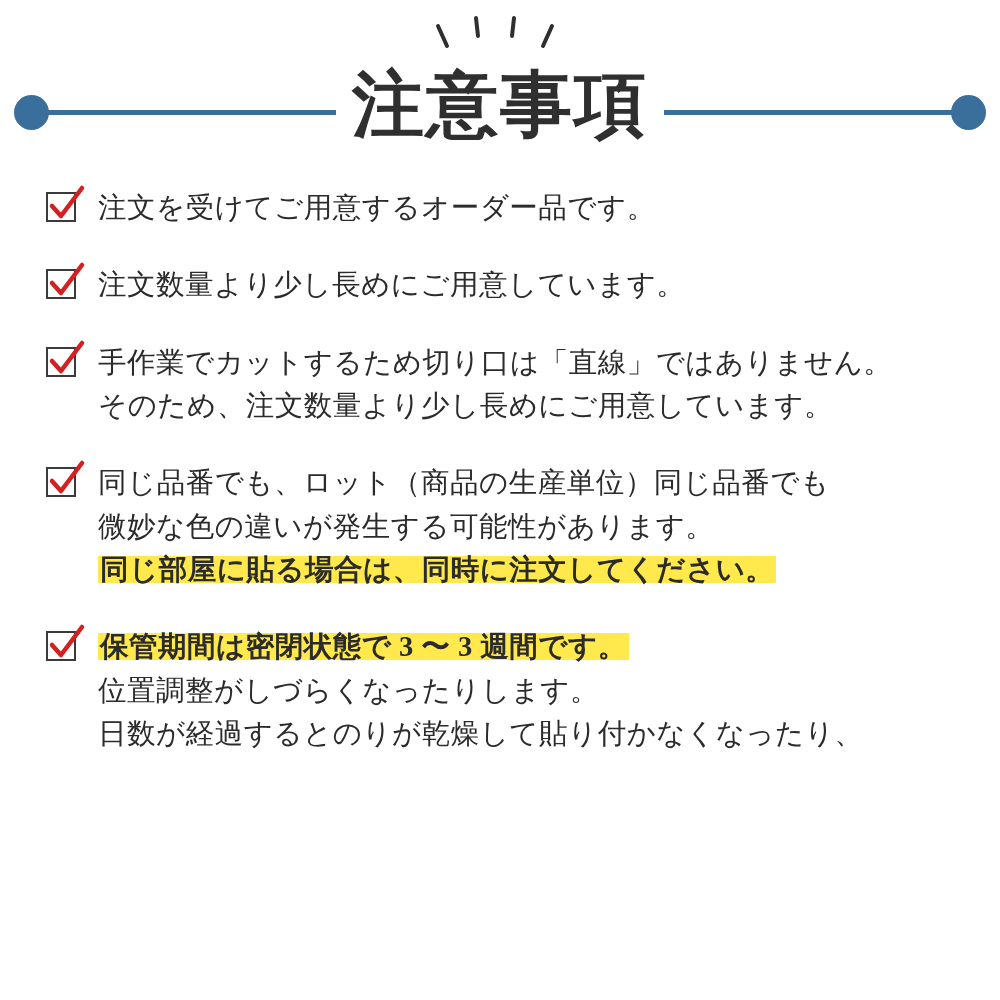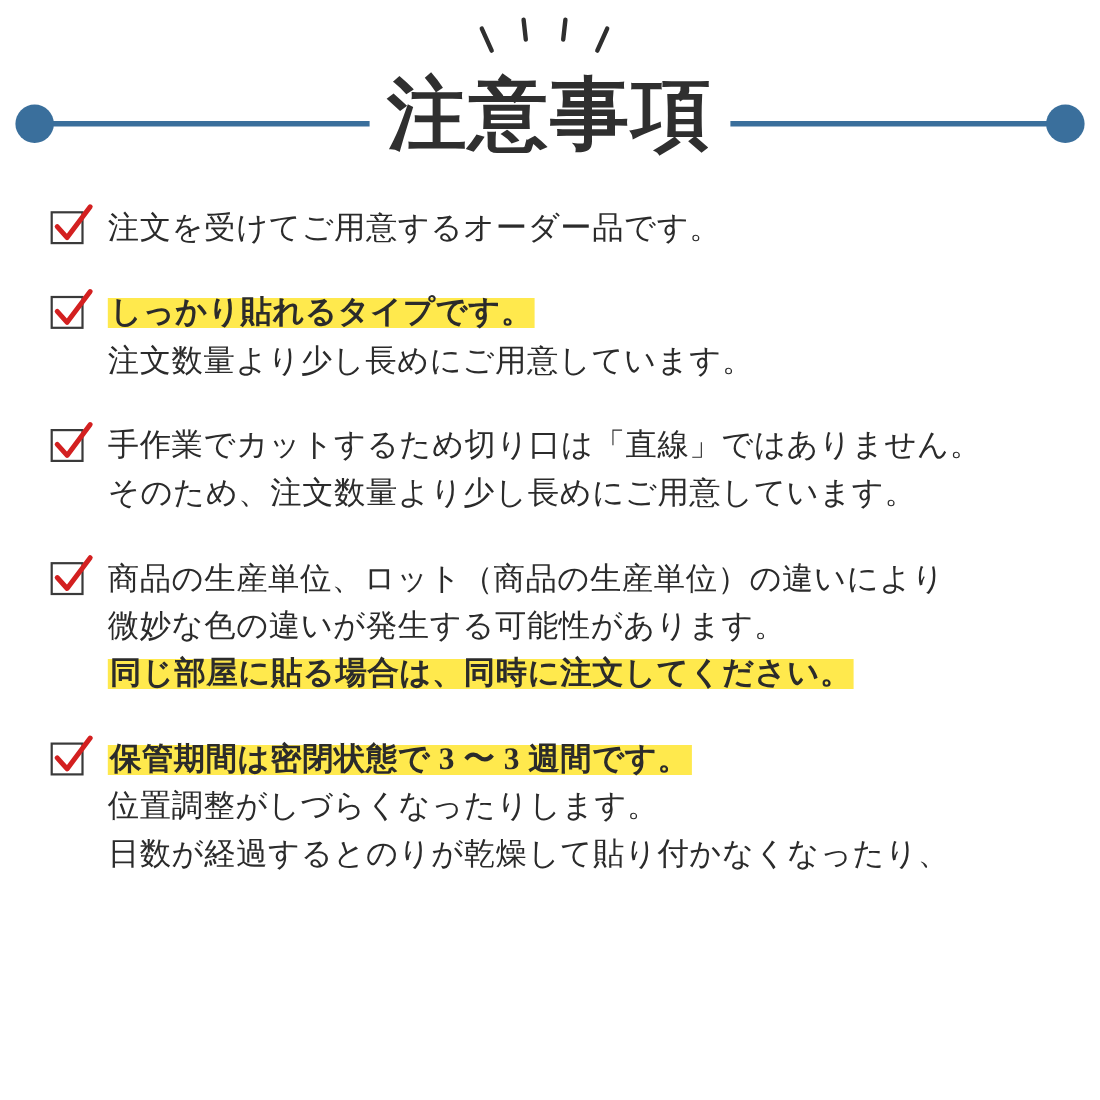--- a/index.html
+++ b/index.html
@@ -176,21 +176,20 @@
         </div>
       </div>
       <div class="item">
         <div class="checkbox">
           <span class="box"></span>
           <svg viewBox="0 0 42 42" xmlns="http://www.w3.org/2000/svg">
             <path d="M8 22 L17 32 L38 4" fill="none" stroke="#d32020" stroke-width="4.5" stroke-linecap="round" stroke-linejoin="round"></path>
           </svg>
         </div>
         <div class="lines">
-          <div class="line bold"><span class="hl">しっかり貼れるタイプです。</span></div>
           <div class="line">注文数量より少し長めにご用意しています。</div>
         </div>
       </div>
       <div class="item">
         <div class="checkbox">
           <span class="box"></span>
           <svg viewBox="0 0 42 42" xmlns="http://www.w3.org/2000/svg">
             <path d="M8 22 L17 32 L38 4" fill="none" stroke="#d32020" stroke-width="4.5" stroke-linecap="round" stroke-linejoin="round"></path>
           </svg>
         </div>
@@ -200,21 +199,21 @@
         </div>
       </div>
       <div class="item">
         <div class="checkbox">
           <span class="box"></span>
           <svg viewBox="0 0 42 42" xmlns="http://www.w3.org/2000/svg">
             <path d="M8 22 L17 32 L38 4" fill="none" stroke="#d32020" stroke-width="4.5" stroke-linecap="round" stroke-linejoin="round"></path>
           </svg>
         </div>
         <div class="lines">
-          <div class="line">商品の生産単位、ロット（商品の生産単位）の違いにより</div>
+          <div class="line">同じ品番でも、ロット（商品の生産単位）同じ品番でも</div>
           <div class="line">微妙な色の違いが発生する可能性があります。</div>
           <div class="line bold"><span class="hl">同じ部屋に貼る場合は、同時に注文してください。</span></div>
         </div>
       </div>
       <div class="item">
         <div class="checkbox">
           <span class="box"></span>
           <svg viewBox="0 0 42 42" xmlns="http://www.w3.org/2000/svg">
             <path d="M8 22 L17 32 L38 4" fill="none" stroke="#d32020" stroke-width="4.5" stroke-linecap="round" stroke-linejoin="round"></path>
           </svg>

